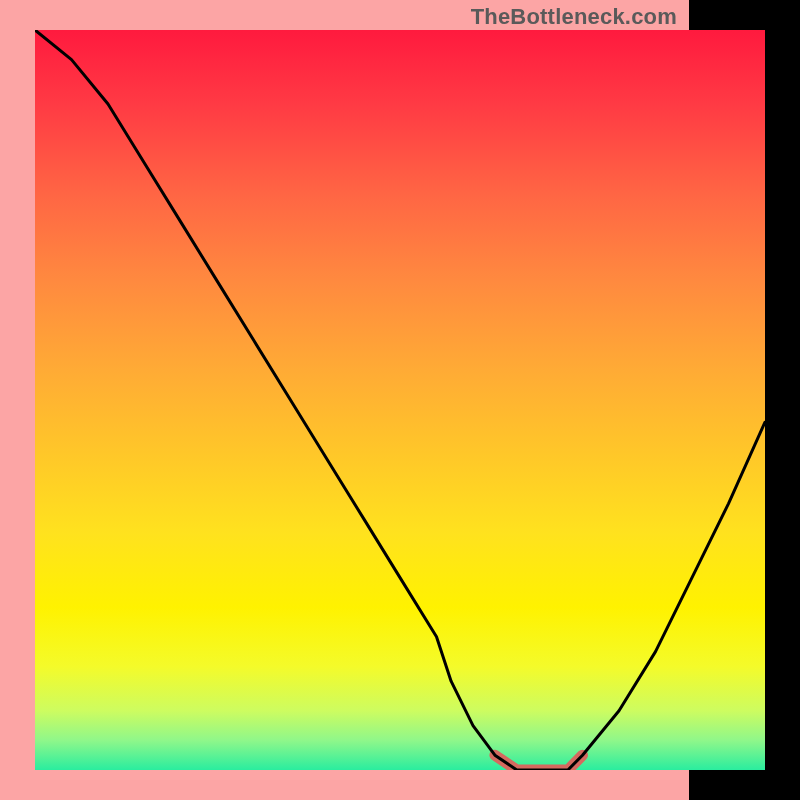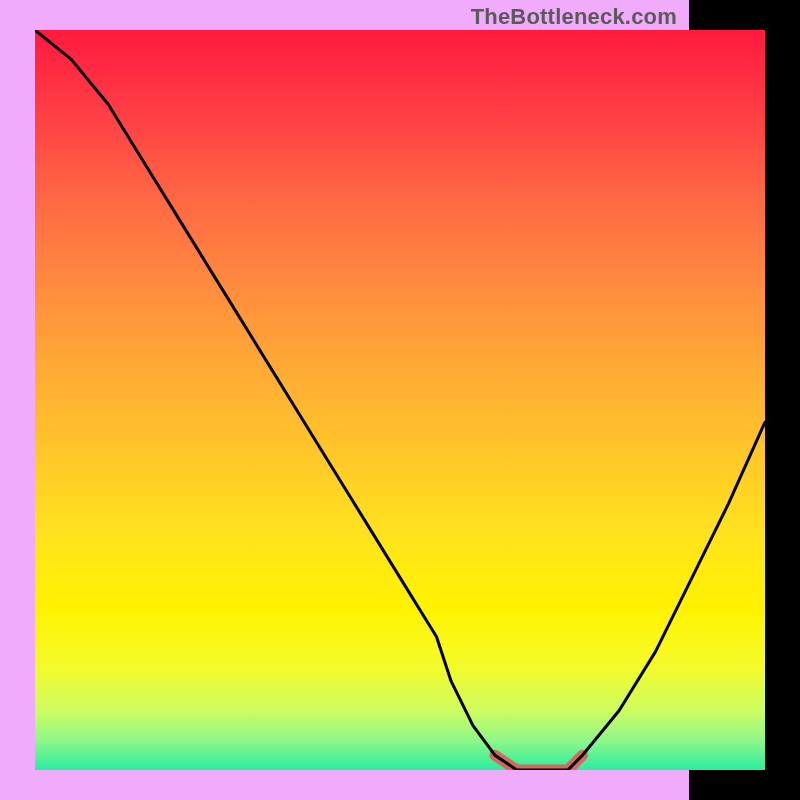--- a/index.html
+++ b/index.html
@@ -10,21 +10,21 @@
     background: #000;
     overflow: hidden;
     font-family: Arial, Helvetica, sans-serif;
   }
   .frame {
     position: absolute;
     left: 0;
     top: 0;
     width: 689px;
     height: 800px;
-    background: #f0abfc;
+    background: #fca5a5;
   }
   .plot {
     position: absolute;
     left: 35px;
     top: 30px;
     width: 730px;
     height: 740px;
     background: linear-gradient(to bottom,
       #ff1a3e 0%,
       #ff3a44 10%,

